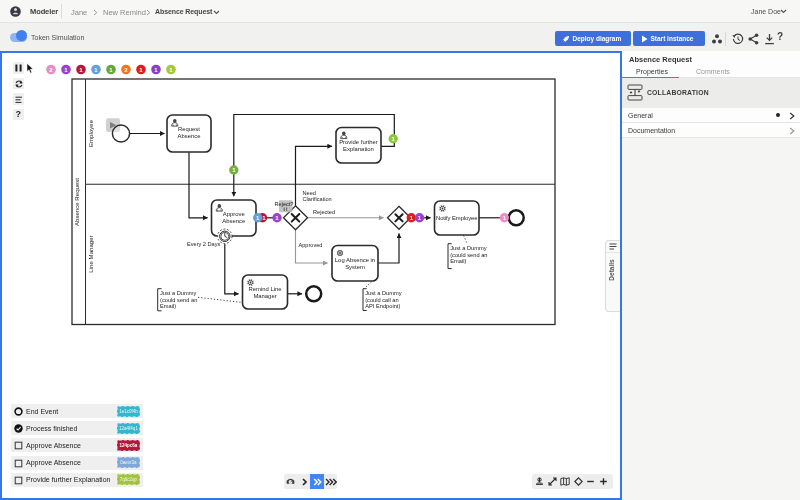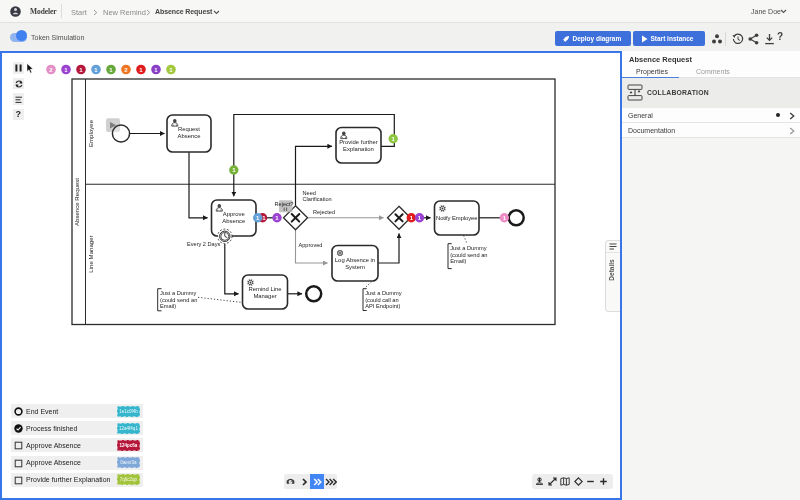--- a/index.html
+++ b/index.html
@@ -13,23 +13,23 @@
   .btnblue { position:absolute; background:#3d70da; border-radius:2px; color:#fff; font-weight:bold; font-size:6.5px; }
 </style>
 </head>
 <body>
 <div id="topbar">
   <svg class="abs" style="left:10px;top:6px" width="11" height="11" viewBox="0 0 11 11">
     <circle cx="5.5" cy="5.5" r="5.3" fill="#3a3a44"></circle>
     <circle cx="5.5" cy="3.6" r="1.5" fill="#d8d8dc"></circle>
     <path d="M2.6 8.2 A3.4 3.4 0 0 1 8.4 8.2 Z" fill="#d8d8dc"></path>
   </svg>
-  <div class="abs" style="left:30px;top:7px;font-size:7.5px;letter-spacing:-0.1px;font-weight:bold;color:#3d3d3d;font-family:Liberation Serif, serif;">Modeler</div>
+  <div class="abs" style="left:30px;top:7px;font-size:7.5px;letter-spacing:-0.1px;font-weight:bold;color:#3d3d3d;">Modeler</div>
   <div class="abs" style="left:61px;top:4px;width:1px;height:14px;background:#dcdcda;"></div>
-  <div class="abs" style="left:71px;top:7.5px;font-size:7.5px;color:#8b8b8b;">Start</div>
+  <div class="abs" style="left:71px;top:7.5px;font-size:7.5px;color:#8b8b8b;">Jane</div>
   <svg class="abs" style="left:93px;top:8.5px" width="5" height="7" viewBox="0 0 5 7">
       <path d="M1 1 L3.8 3.5 L1 6" stroke="#9a9a9a" stroke-width="1" fill="none"></path>
     </svg>
   <div class="abs" style="left:103px;top:7.5px;font-size:7.5px;color:#8b8b8b;">New Remind</div>
   <svg class="abs" style="left:146px;top:8.5px" width="5" height="7" viewBox="0 0 5 7">
       <path d="M1 1 L3.8 3.5 L1 6" stroke="#9a9a9a" stroke-width="1" fill="none"></path>
     </svg>
   <div class="abs" style="left:155px;top:7.5px;font-size:7px;letter-spacing:-0.1px;color:#454545;font-weight:bold;">Absence Request</div>
   <svg class="abs" style="left:212.5px;top:9.5px" width="7" height="5" viewBox="0 0 7 5">
       <path d="M1 1 L3.5 3.5 L6 1" stroke="#555" stroke-width="1.1" fill="none"></path>

